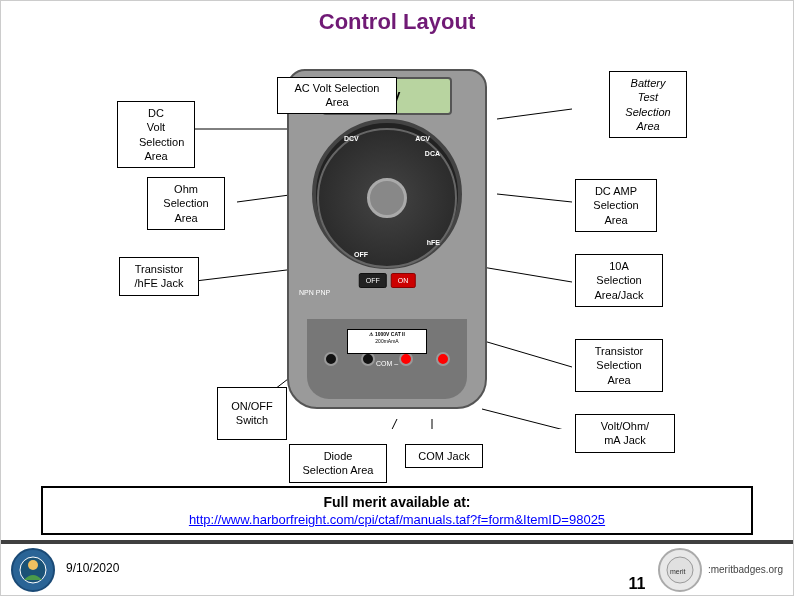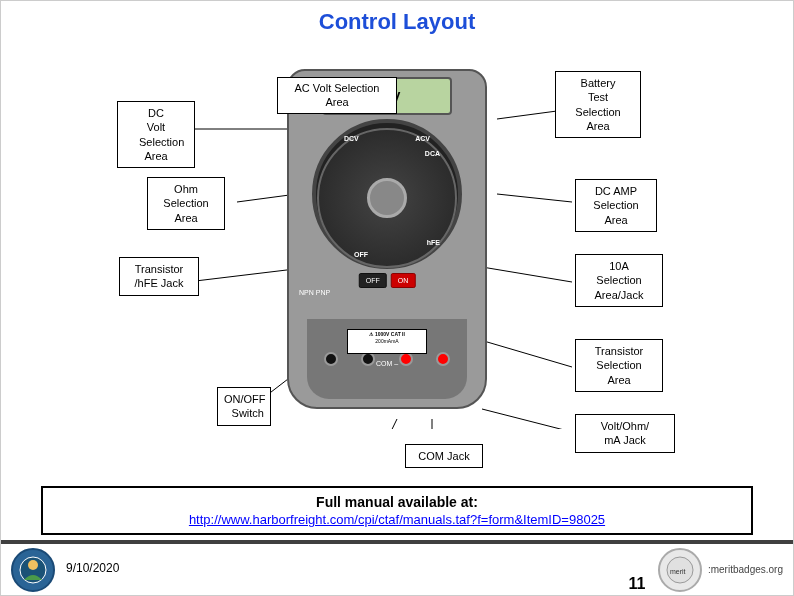--- a/index.html
+++ b/index.html
@@ -19,21 +19,21 @@
       background: #fff;
       border: 1px solid #ccc;
     }
 
     
     .slide-title {
       text-align: center;
       font-size: 22px;
       font-weight: bold;
       padding: 8px 0 4px 0;
-      color: #1d4ed8;
+      color: #701a75;
     }
 
     
     .diagram-area {
       position: relative;
       width: 760px;
       height: 390px;
       margin: 0 auto;
     }
 
@@ -241,53 +241,55 @@
     <div class="label-box" style="left:100px; top:62px; width:78px; padding:4px 21px;">DC Volt
 Selection
 Area</div>
 
     <div class="label-box" style="left:260px; top:38px; width:120px; padding:3px 6px;">AC Volt Selection Area</div>
 
     <div class="label-box" style="left:130px; top:138px; width:78px; padding:4px 6px;">Ohm
 Selection
 Area</div>
 
-    <div class="label-box" style="left:538px; top:32px; width:86px; padding:4px 6px;">Battery
+    <div class="label-box" style="left:592px; top:32px; width:78px; padding:4px 6px;font-style:italic;">Battery
 Test
 Selection
 Area</div>
 
     <div class="label-box" style="left:558px; top:140px; width:82px; padding:4px 6px;">DC AMP
 Selection
 Area</div>
 
     <div class="label-box" style="left:102px; top:218px; width:80px; padding:4px 6px;">Transistor
 /hFE Jack</div>
 
     <div class="label-box" style="left:558px; top:215px; width:88px; padding:4px 6px;">10A
 Selection
 Area/Jack</div>
 
     <div class="label-box" style="left:558px; top:300px; width:88px; padding:4px 6px;">Transistor
 Selection
 Area</div>
 
-    <div class="label-box" style="left:200px; top:348px; width:54px; padding:4px 6px;text-align:right;">ON/OFF
+    <div class="label-box" style="left:200px; top:348px; width:70px; padding:11px 6px;">ON/OFF
 Switch</div>
 
     <div class="label-box" style="left:558px; top:375px; width:100px; padding:4px 6px;">Volt/Ohm/
 mA Jack</div>
 
+    <div class="label-box" style="left:272px; top:405px; width:98px; padding:4px 6px;">Diode
+Selection Area</div>
 
     <div class="label-box" style="left:388px; top:405px; width:78px; padding:4px 6px;">COM Jack</div>
 
   </div>
 
   <div class="footer-box" style="position:absolute; bottom:60px; left:40px; right:40px; border:2px solid #000; padding:6px 10px; text-align:center;">
-    <div class="footer-title">Full manual available at:</div>
+    <div class="footer-title">Full merit available at:</div>
     <div class="footer-url" style="font-size:13px; color:#00f; cursor:pointer;">http://www.harborfreight.com/cpi/ctaf/manuals.taf?f=form&amp;ItemID=98025</div>
   </div>
 
   <div class="bottom-bar" style="position:absolute; bottom:0; left:0; right:0; height:55px; border-top:4px solid #404040; display:flex; align-items:center; justify-content:space-between; padding:2px 10px;">
 
     <div style="display:flex; align-items:center; gap:6px;">
       <div class="logo-circle-left" style="width:44px; height:44px; border-radius:50%; background:#2a6496; border:2px solid #1a4a76; display:flex; align-items:center; justify-content:center;">
         <svg width="30" height="30" viewBox="0 0 30 30" xmlns="http://www.w3.org/2000/svg">
           <circle cx="15" cy="15" r="13" fill="#1a5276" stroke="#fff" stroke-width="1"></circle>
           <circle cx="15" cy="10" r="5" fill="#f0c060"></circle>

